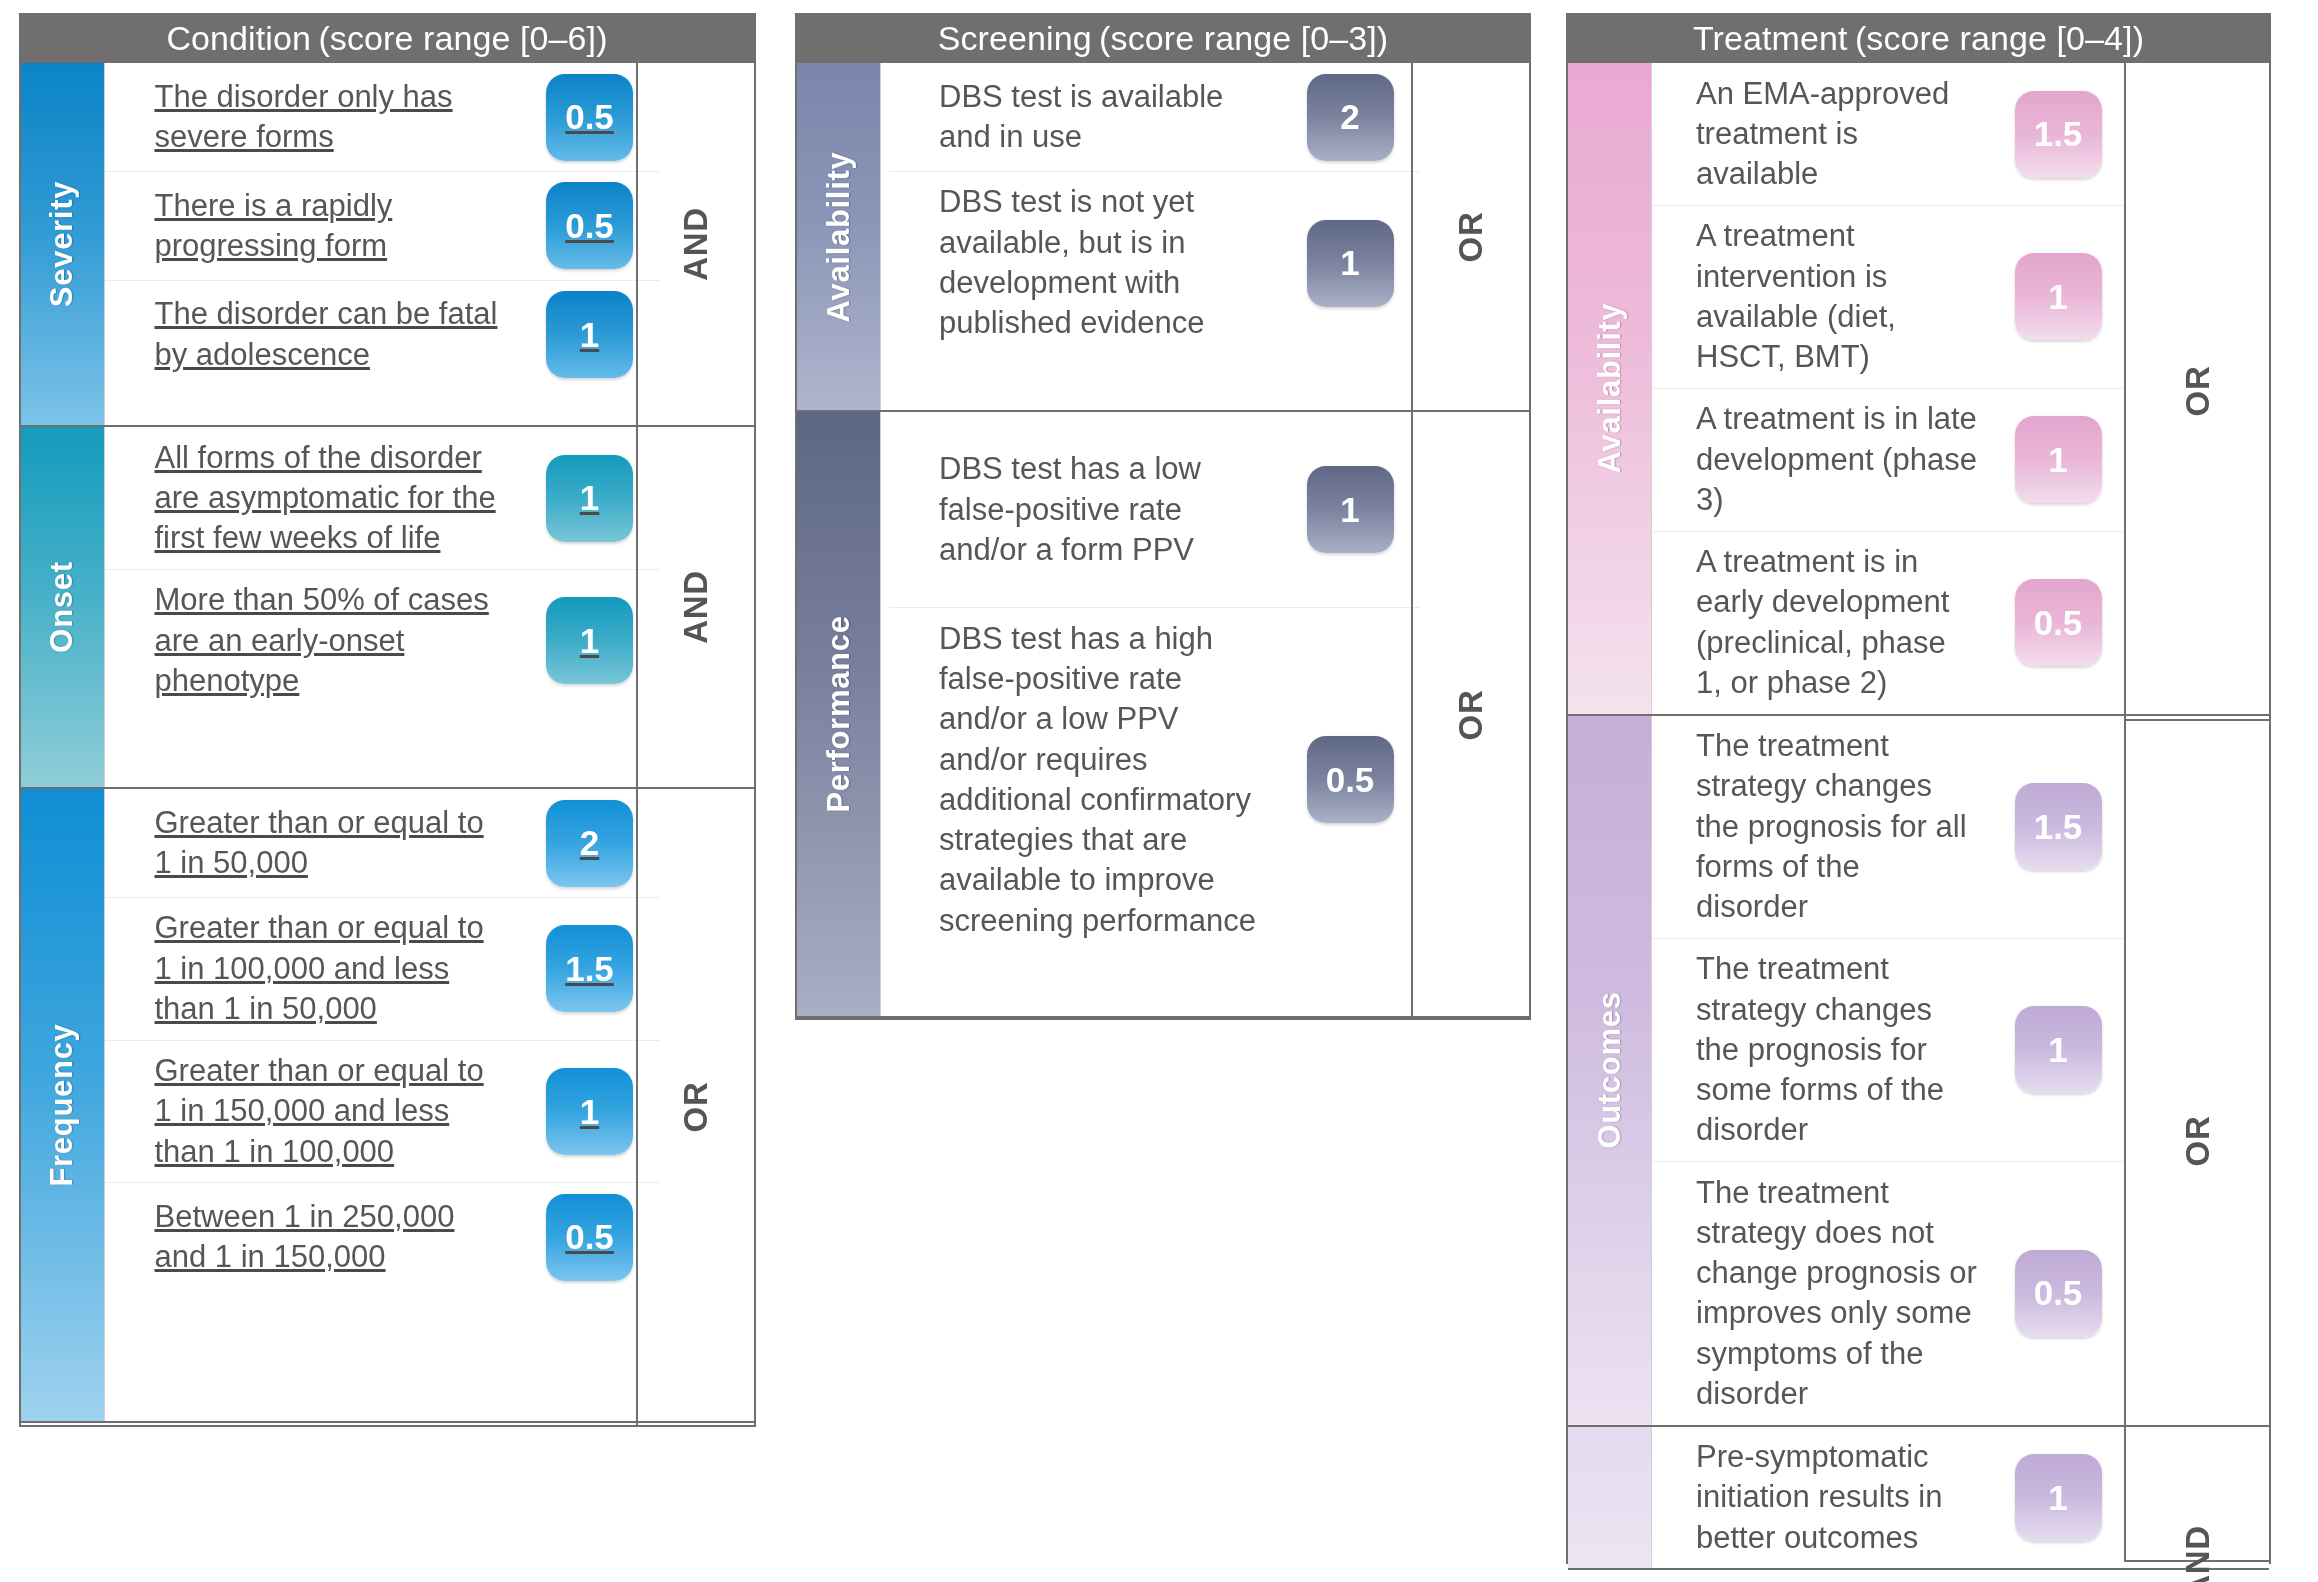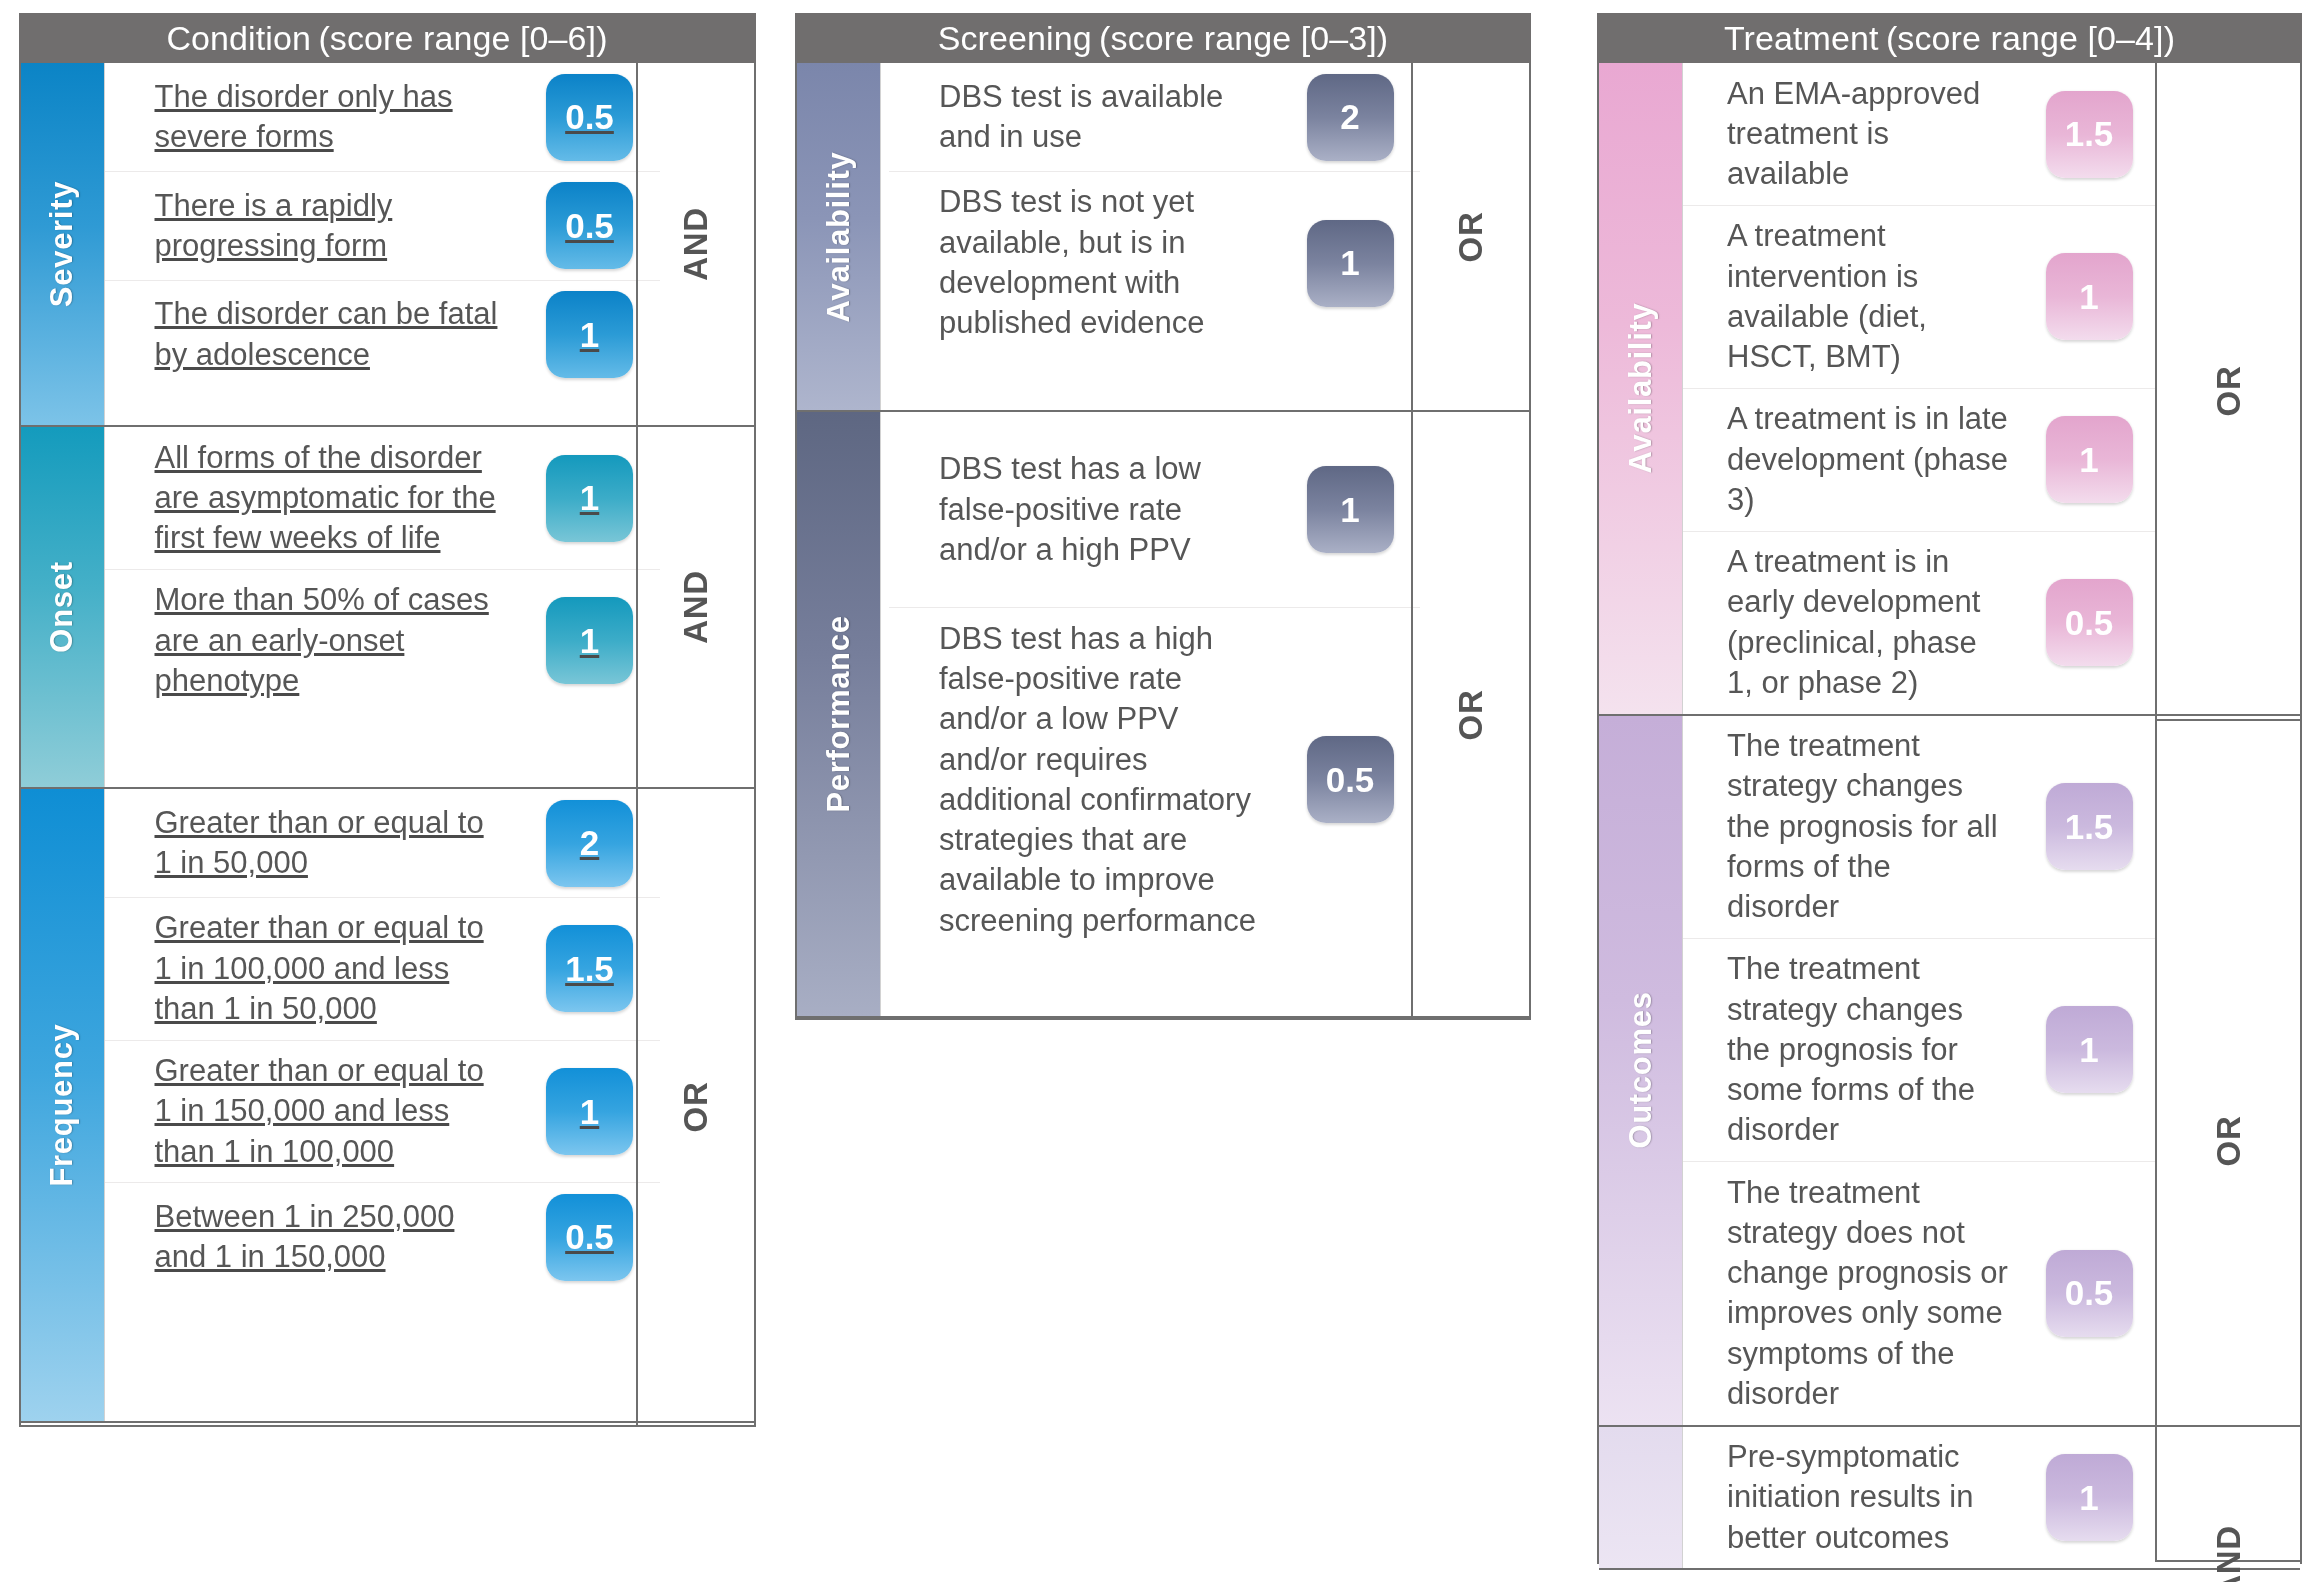--- a/index.html
+++ b/index.html
@@ -143,21 +143,21 @@
   #panel-screening{left:795px;top:13.3px;width:736px;}
   #panel-screening .panel-body{height:957px;}
   #panel-screening .rows{margin-right:109px;padding-left:8px;}
   #scr-availability{height:349px;}
   #scr-performance{height:606px;}
   #scr-availability .group-label{background:linear-gradient(180deg,#7b86ab 0%,#8b95b7 45%,#aeb5cd 100%);}
   #scr-performance .group-label{background:linear-gradient(180deg,#5e6782 0%,#767e9b 40%,#a8aec4 100%);}
   .b-slate{background:linear-gradient(180deg,#5f6885 0%,#7b839f 50%,#aab0c6 100%);}
 
   
-  #panel-treatment{left:1566px;top:13.3px;width:705px;margin-left:31px;}
+  #panel-treatment{left:1566px;top:13.3px;width:705px;}
   #panel-treatment .panel-body{height:1501px;}
   #panel-treatment .rows{margin-right:145px;}
   #trt-availability{height:658px;}
   #trt-outcomes{height:841px;}
   #trt-availability .group-label{background:linear-gradient(180deg,#e9a8d2 0%,#edb9d9 40%,#f4e2ee 100%);}
   #trt-outcomes .group-label{background:linear-gradient(180deg,#c5aed8 0%,#cfbbdf 40%,#ece2f2 100%);}
   .b-pink{background:linear-gradient(180deg,#e3a5cd 0%,#e9b6d7 50%,#f3dced 100%);}
   .b-purple{background:linear-gradient(180deg,#bfaad6 0%,#cbb9de 50%,#e6dcef 100%);}
   #panel-treatment .logic-col{width:145px;}
   #panel-treatment .row-text{padding-left:44px;}
@@ -294,21 +294,21 @@
           </div>
         </div>
       </div>
 
       <div class="group" id="scr-performance">
         <div class="group-label">
           <span>Performance</span>
         </div>
         <div class="rows">
           <div class="row" style="flex:0 0 196px">
-            <div class="row-text">DBS test has a low false-positive rate and/or a high PPV</div>
+            <div class="row-text">DBS test has a low false-positive rate and/or a form PPV</div>
             <div class="badge-cell">
               <div class="badge b-slate">1</div>
             </div>
           </div>
           <div class="row">
             <div class="row-text">DBS test has a high false-positive rate and/or a low PPV and/or requires additional confirmatory strategies that are available to improve screening performance</div>
             <div class="badge-cell">
               <div class="badge b-slate">0.5</div>
             </div>
           </div>

